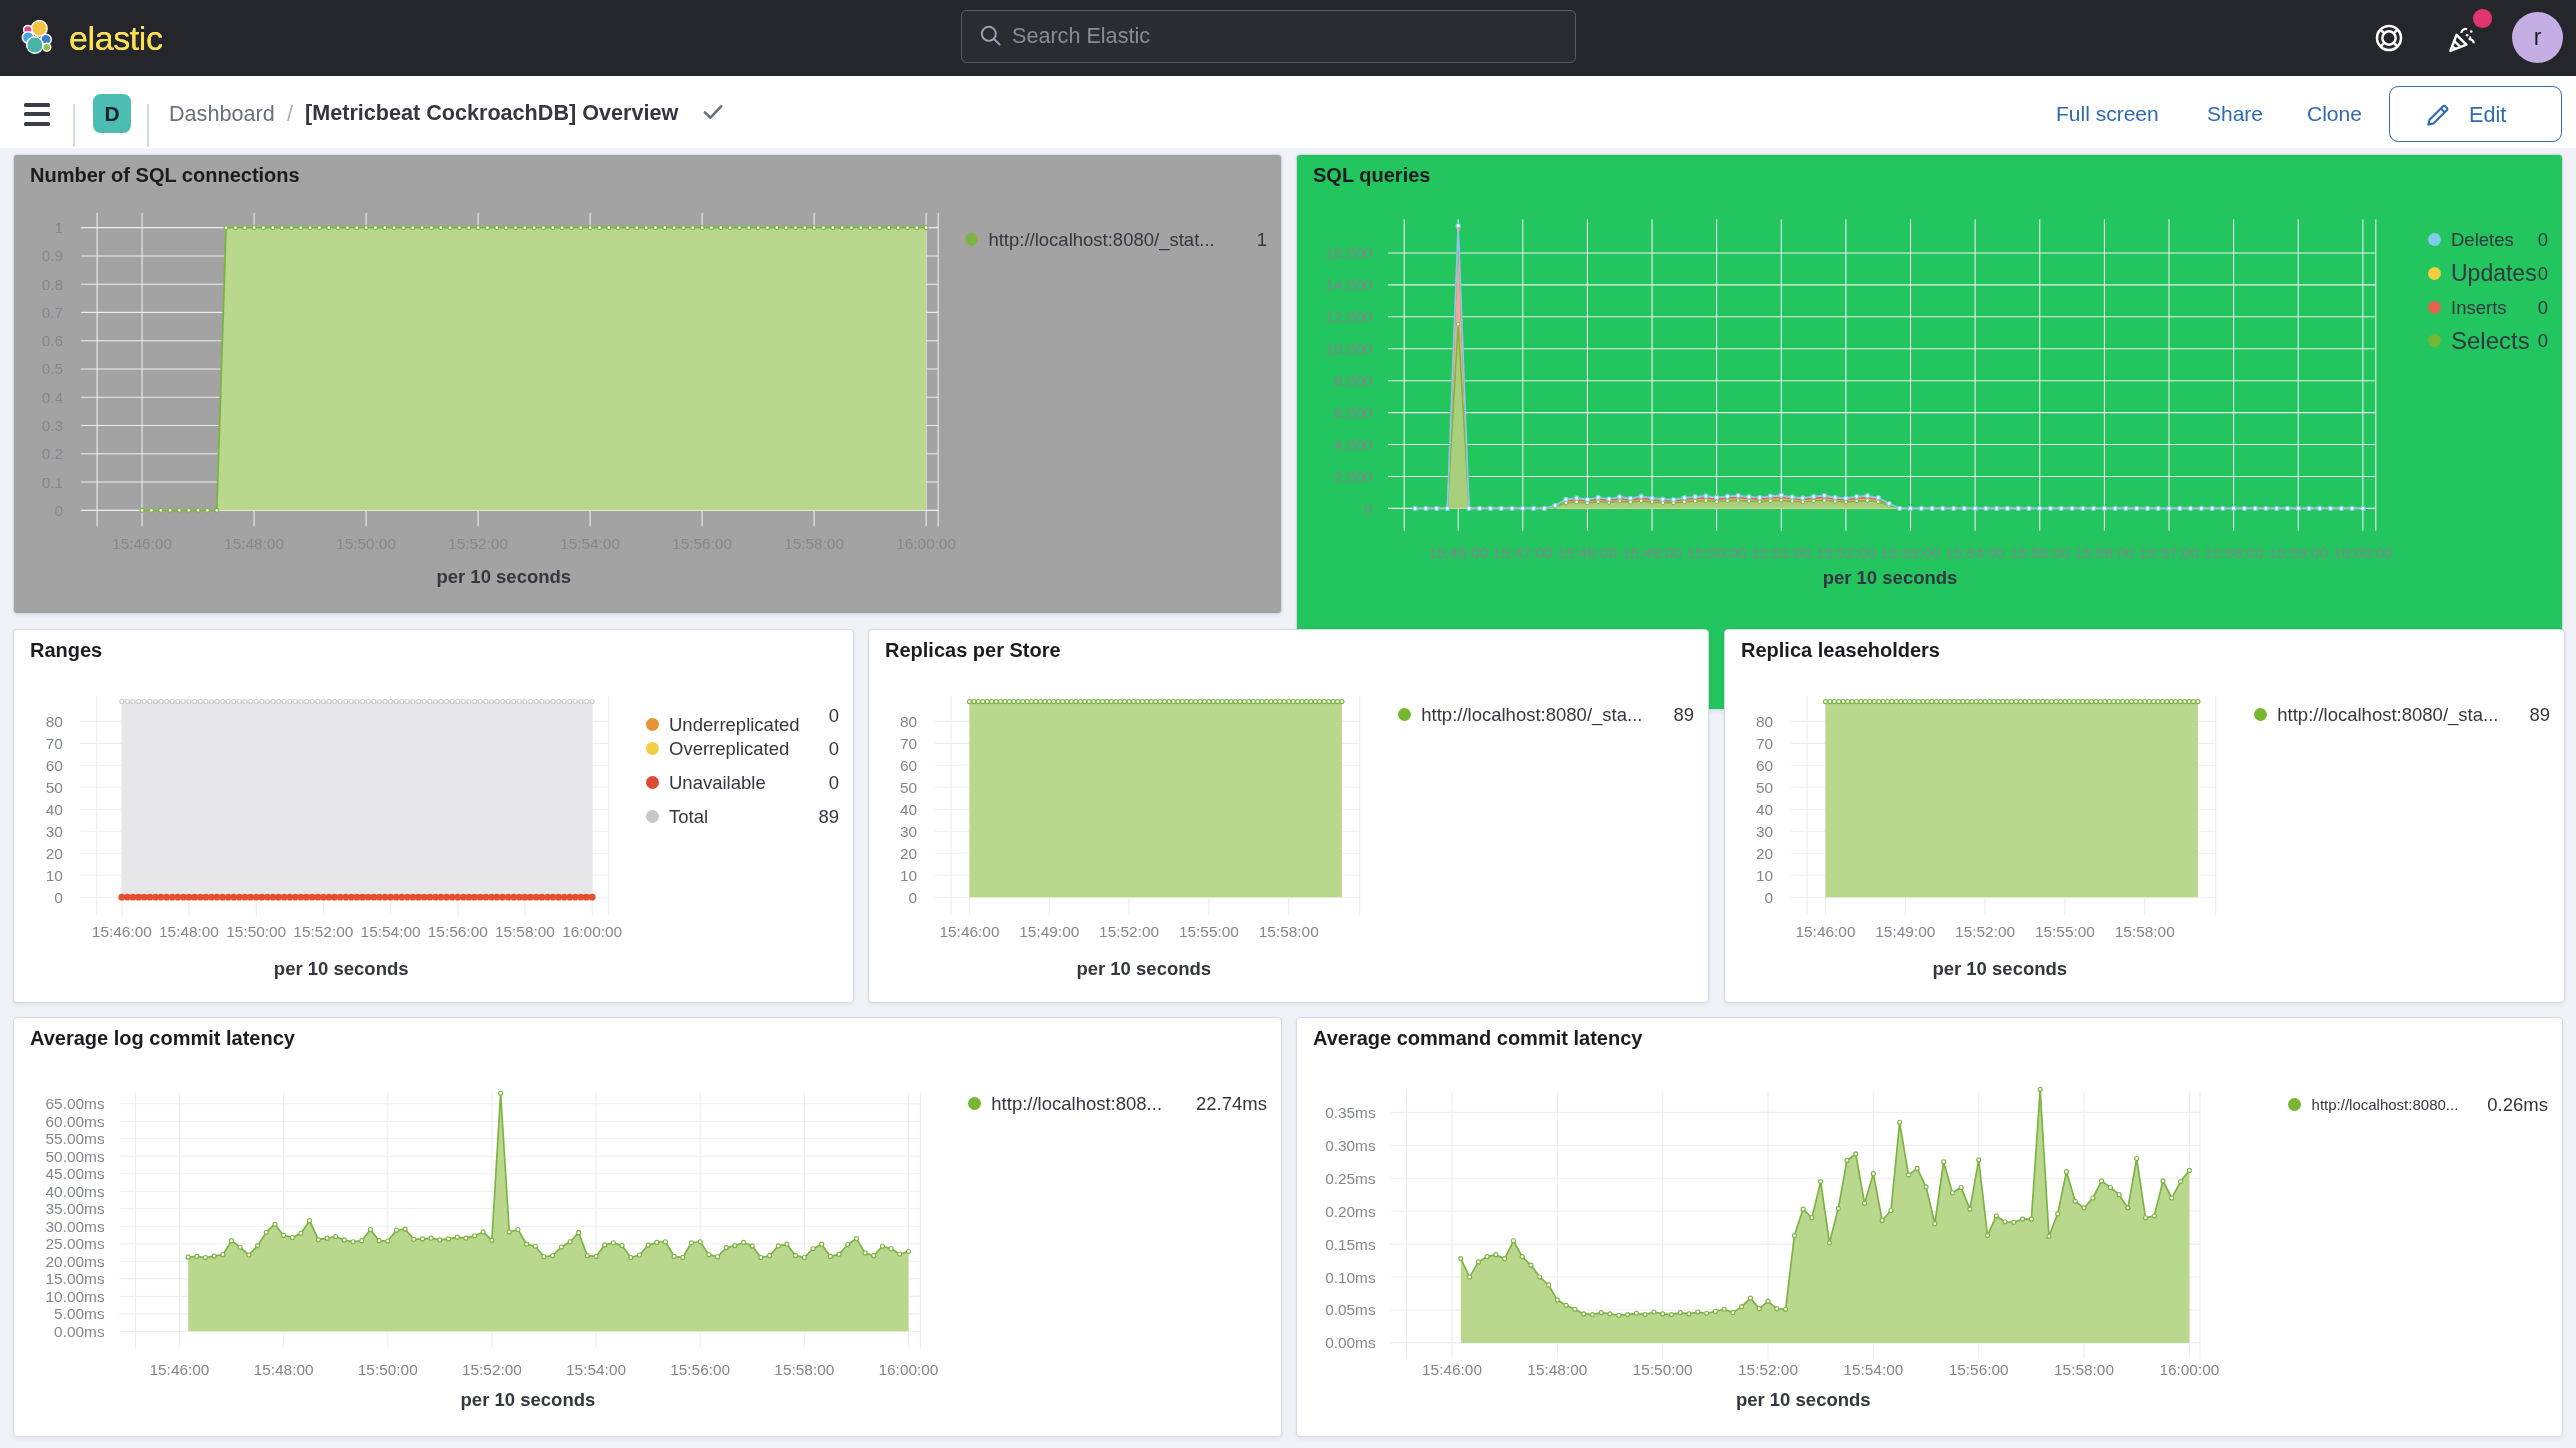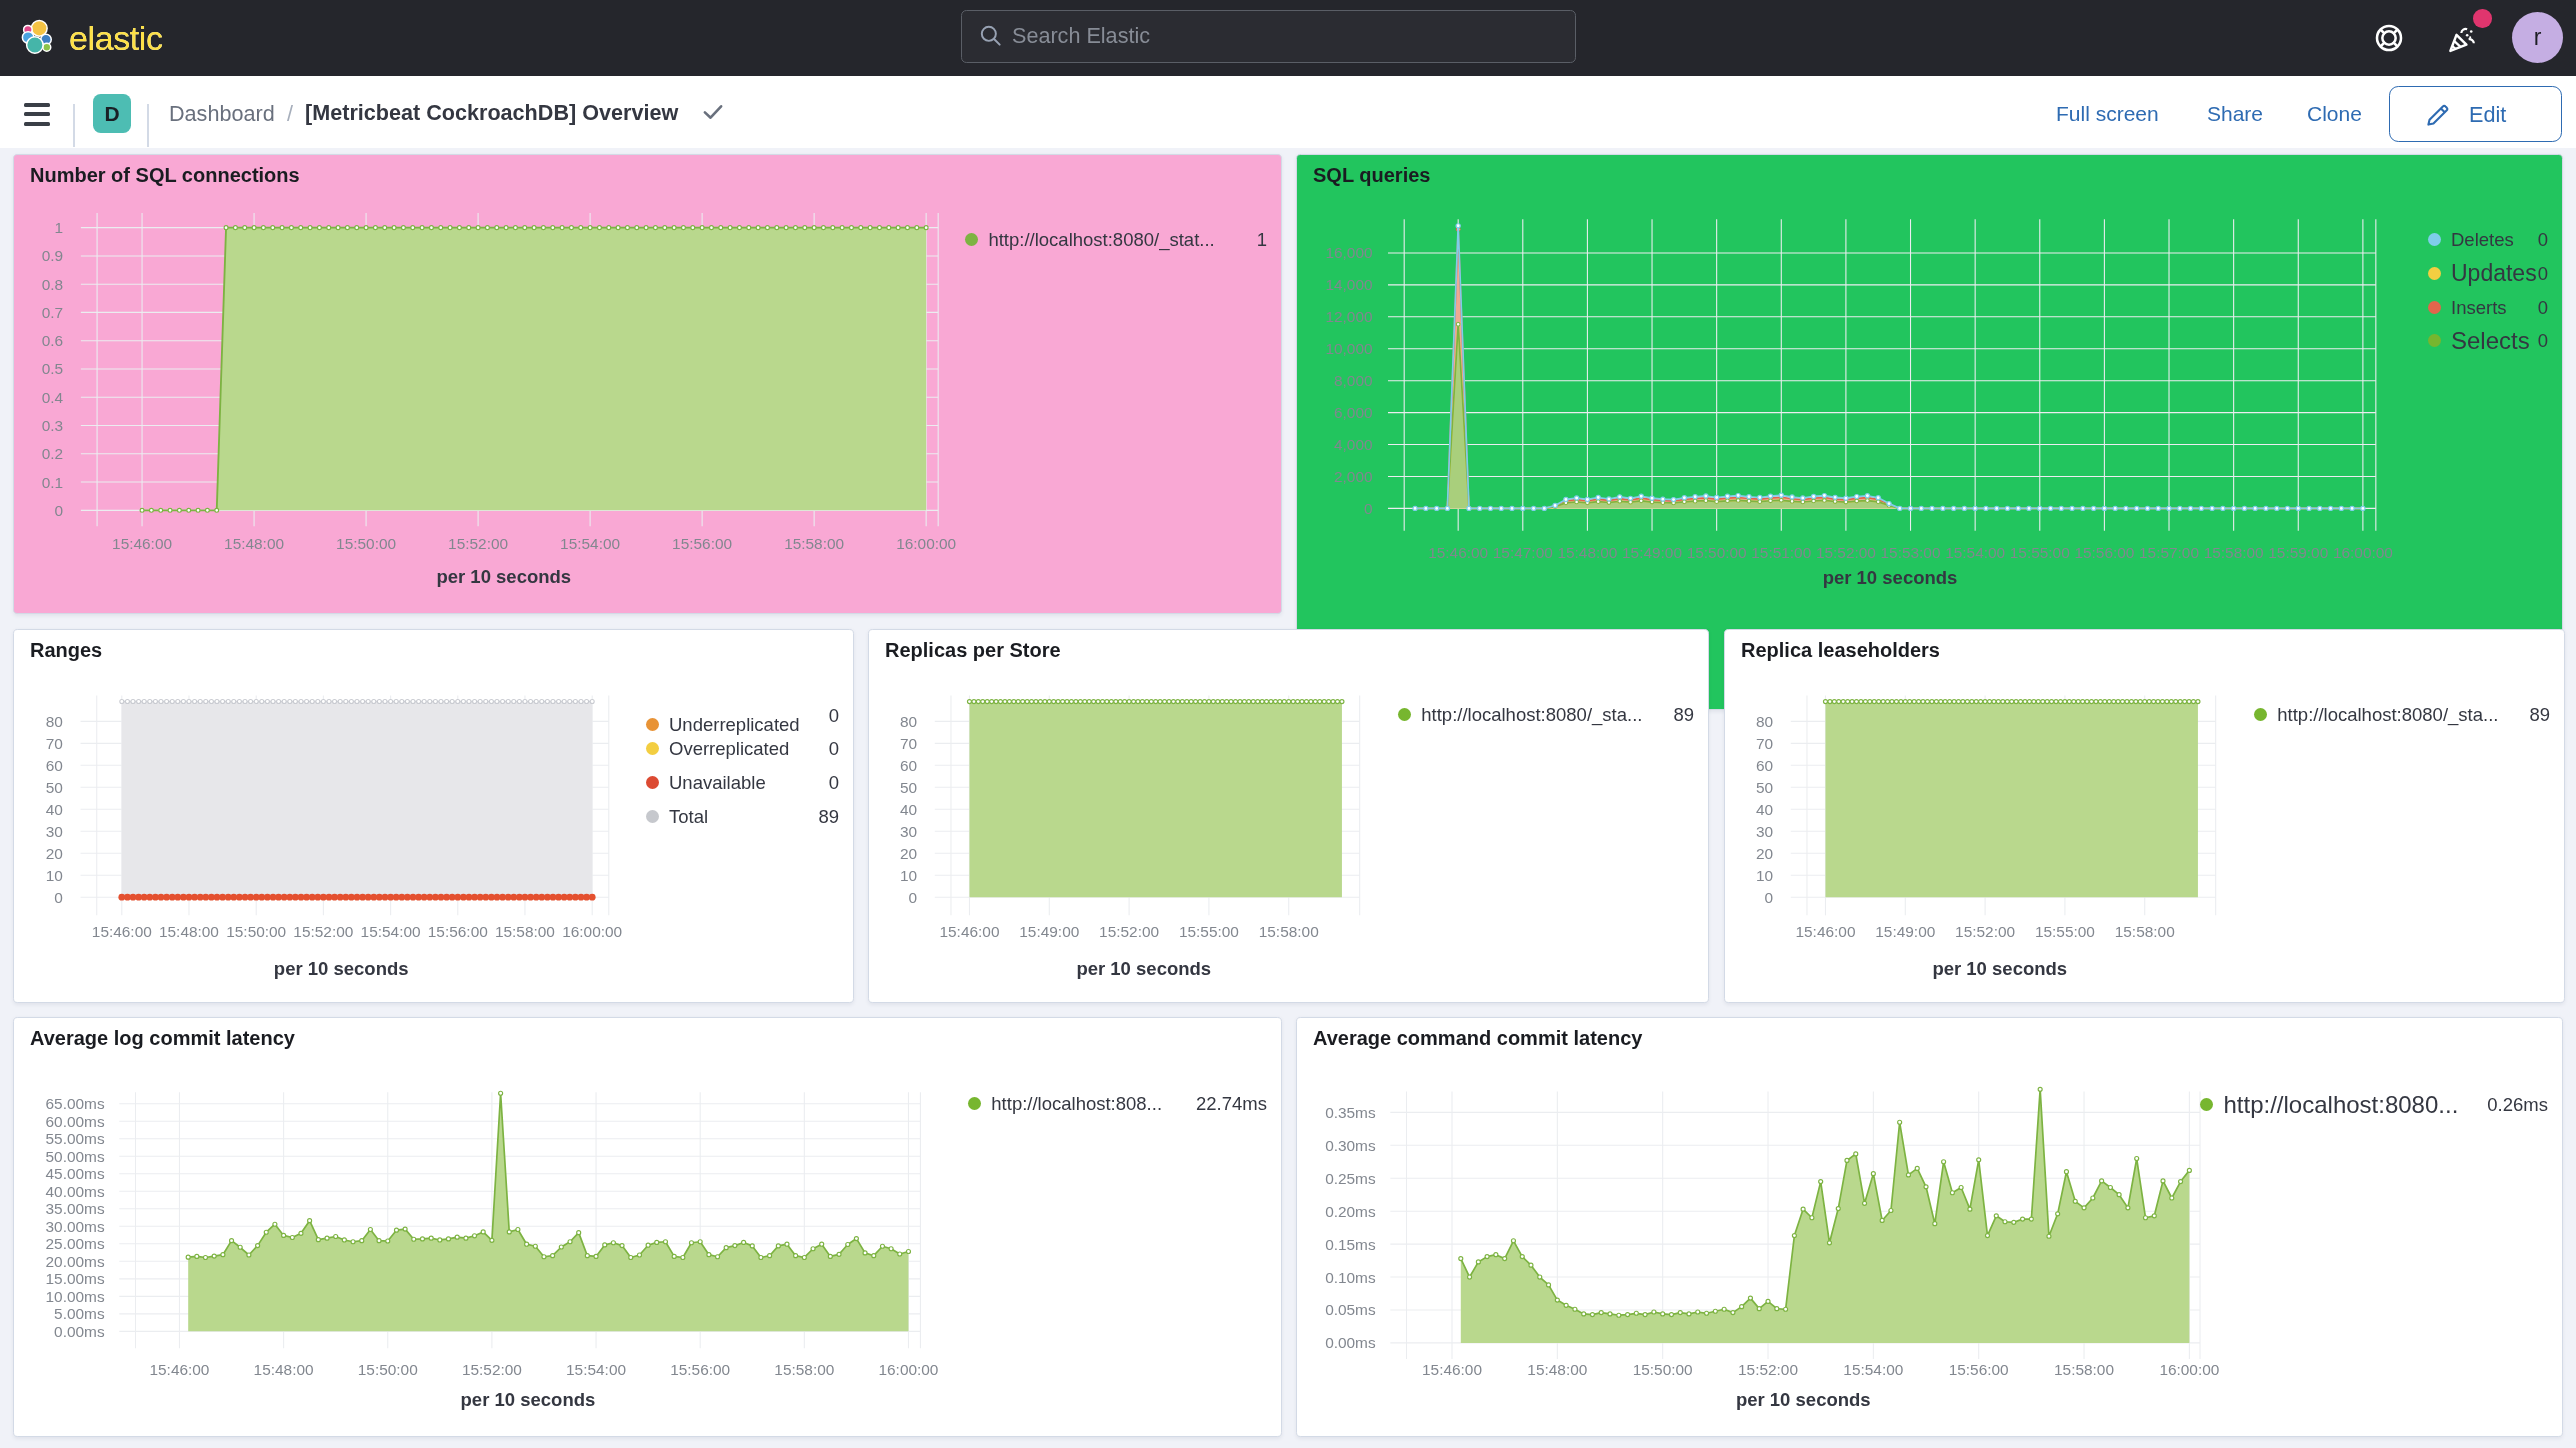--- a/index.html
+++ b/index.html
@@ -65,21 +65,21 @@
   <div style="position:absolute;left:2207px;top:25.5px;font-size:21px;color:#2e6bb2;">Share</div>
   <div style="position:absolute;left:2307px;top:25.5px;font-size:21px;color:#2e6bb2;">Clone</div>
   <div style="position:absolute;left:2389px;top:10px;width:173px;height:56px;border:1.5px solid #2e6bb2;border-radius:9.3px;background:#fff;">
     <svg width="26" height="26" viewBox="0 0 16 16" style="position:absolute;left:35px;top:15.4px;">
 <path d="M2.1 13.9 L2.8 10.9 L11 2.7 a1.1 1.1 0 0 1 1.6 0 l0.8 0.8 a1.1 1.1 0 0 1 0 1.6 L5.2 13.2 Z" fill="none" stroke="#2e6bb2" stroke-width="1.3" stroke-linejoin="round"></path>
 <line x1="9.8" y1="4" x2="12" y2="6.2" stroke="#2e6bb2" stroke-width="1.3"></line>
 </svg>
     <div style="position:absolute;left:79px;top:14.7px;font-size:21.6px;color:#2e6bb2;">Edit</div>
   </div>
 </div>
-<div style="position:absolute;left:13px;top:154px;width:1269px;height:460px;background:#f9a8d4;border:0.8px solid #d3dae6;border-radius:4.6px;box-shadow:0 1.5px 3.9px rgba(50,60,90,.08);overflow:hidden;">
+<div style="position:absolute;left:13px;top:154px;width:1269px;height:460px;background:#a3a3a3;border:0.8px solid #d3dae6;border-radius:4.6px;box-shadow:0 1.5px 3.9px rgba(50,60,90,.08);overflow:hidden;">
     <div style="position:absolute;left:16px;top:9.3px;font-size:20px;font-weight:bold;color:#1a1c21;">Number of SQL connections</div>
     <svg width="1269" height="460" viewBox="0 0 1645 596" style="position:absolute;left:0;top:0">
       <line x1="86.7" y1="94.0" x2="1198.0" y2="94.0" stroke="#ebedf0" stroke-width="1.4"></line>
       <line x1="86.7" y1="130.7" x2="1198.0" y2="130.7" stroke="#ebedf0" stroke-width="1.4"></line>
       <line x1="86.7" y1="167.3" x2="1198.0" y2="167.3" stroke="#ebedf0" stroke-width="1.4"></line>
       <line x1="86.7" y1="203.9" x2="1198.0" y2="203.9" stroke="#ebedf0" stroke-width="1.4"></line>
       <line x1="86.7" y1="240.6" x2="1198.0" y2="240.6" stroke="#ebedf0" stroke-width="1.4"></line>
       <line x1="86.7" y1="277.2" x2="1198.0" y2="277.2" stroke="#ebedf0" stroke-width="1.4"></line>
       <line x1="86.7" y1="313.9" x2="1198.0" y2="313.9" stroke="#ebedf0" stroke-width="1.4"></line>
       <line x1="86.7" y1="350.6" x2="1198.0" y2="350.6" stroke="#ebedf0" stroke-width="1.4"></line>
@@ -1235,16 +1235,16 @@
       <text x="474.2" y="455.0" font-size="20" fill="#82878f" text-anchor="middle" font-weight="normal" font-family="'Liberation Sans', sans-serif" dominant-baseline="central">15:50:00</text>
       <text x="610.8" y="455.0" font-size="20" fill="#82878f" text-anchor="middle" font-weight="normal" font-family="'Liberation Sans', sans-serif" dominant-baseline="central">15:52:00</text>
       <text x="747.4" y="455.0" font-size="20" fill="#82878f" text-anchor="middle" font-weight="normal" font-family="'Liberation Sans', sans-serif" dominant-baseline="central">15:54:00</text>
       <text x="884.0" y="455.0" font-size="20" fill="#82878f" text-anchor="middle" font-weight="normal" font-family="'Liberation Sans', sans-serif" dominant-baseline="central">15:56:00</text>
       <text x="1020.6" y="455.0" font-size="20" fill="#82878f" text-anchor="middle" font-weight="normal" font-family="'Liberation Sans', sans-serif" dominant-baseline="central">15:58:00</text>
       <text x="1157.2" y="455.0" font-size="20" fill="#82878f" text-anchor="middle" font-weight="normal" font-family="'Liberation Sans', sans-serif" dominant-baseline="central">16:00:00</text>
       <text x="656.5" y="494.0" font-size="24" fill="#343741" text-anchor="middle" font-weight="bold" font-family="'Liberation Sans', sans-serif" dominant-baseline="central">per 10 seconds</text>
     </svg>
     <div style="position:absolute;right:14px;top:74px;display:flex;align-items:center;height:25px;">
       <span style="width:13px;height:13px;border-radius:50%;background:#77b62f;flex:none;margin-right:10.8px;"></span>
-      <span style="font-size:24px;color:#343741;white-space:nowrap;">http://localhost:8080...</span>
+      <span style="font-size:15px;color:#343741;white-space:nowrap;">http://localhost:8080...</span>
       <span style="font-size:18.5px;color:#343741;margin-left:29px;white-space:nowrap;">0.26ms</span>
     </div>
   </div>
 
 </body></html>

